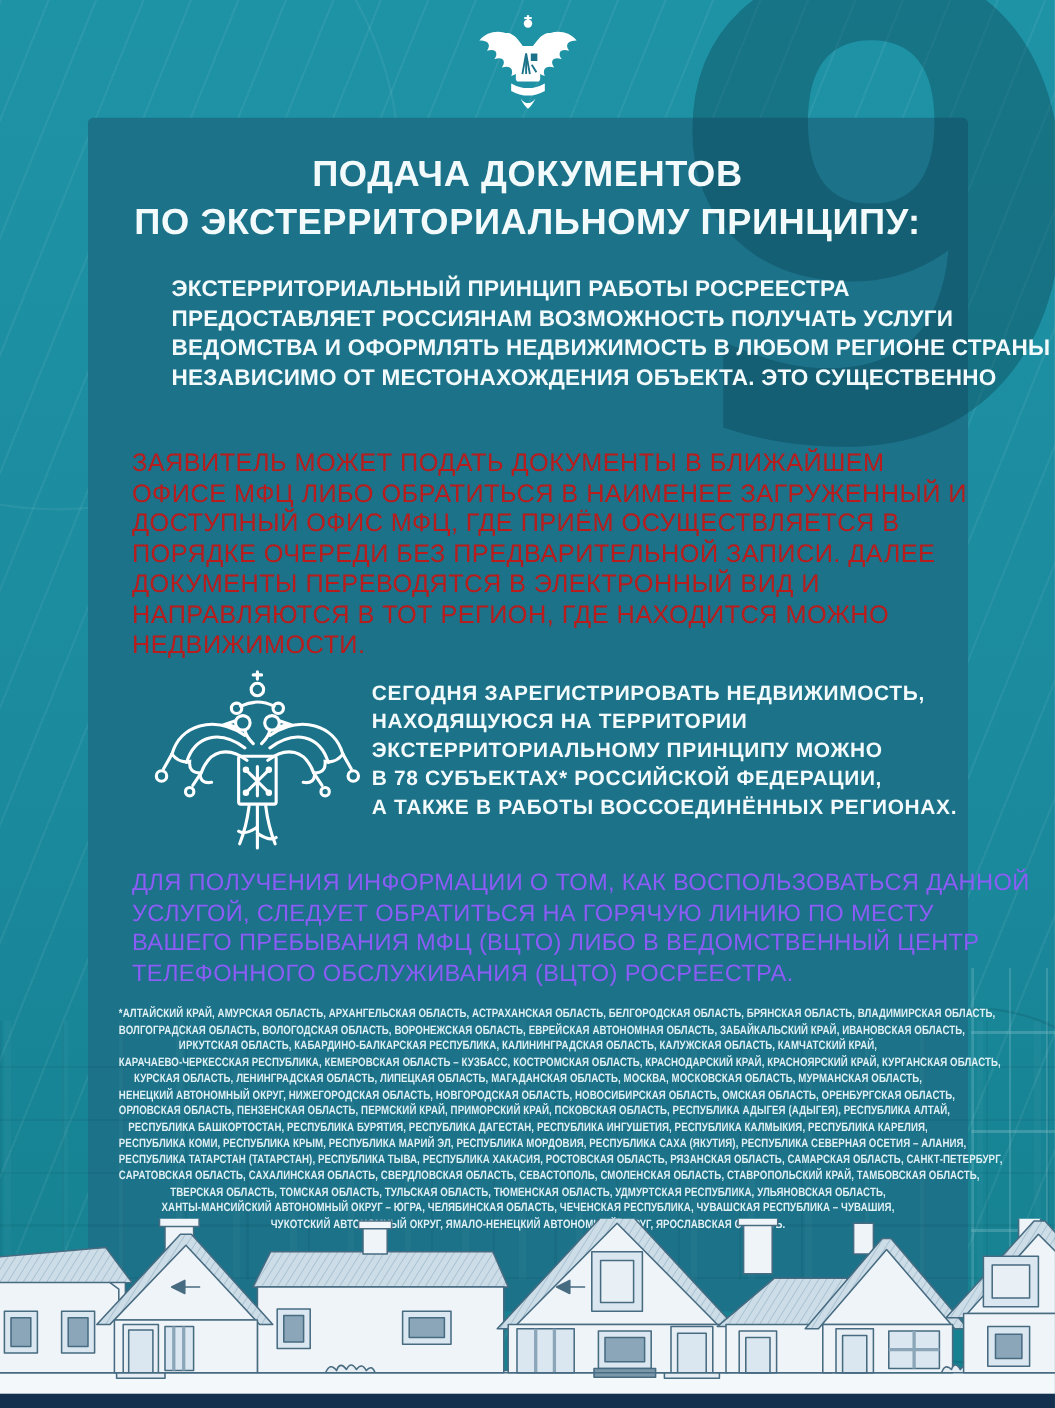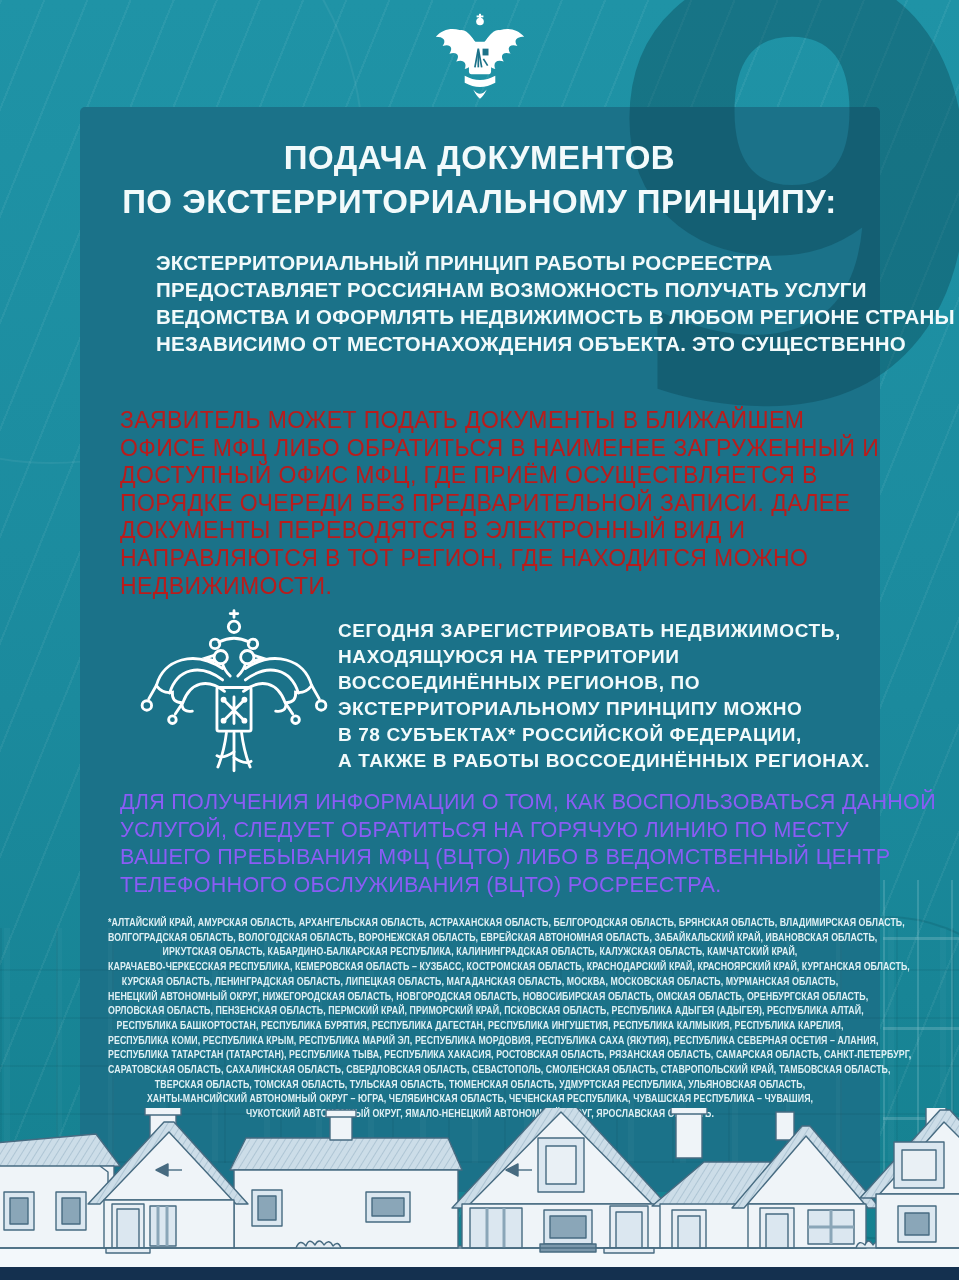--- a/index.html
+++ b/index.html
@@ -192,21 +192,20 @@
 
         <path d="M92,134 C90,150 87,160 83,170"></path>
         <path d="M100,134 V174"></path>
         <path d="M108,134 C110,150 113,160 117,170"></path>
         <path d="M100,154 q-12,8 -18,4 M100,160 q12,8 18,4"></path>
       </g>
     </svg>
     <div class="callout-text lines">
         <div>СЕГОДНЯ ЗАРЕГИСТРИРОВАТЬ НЕДВИЖИМОСТЬ,</div>
         <div>НАХОДЯЩУЮСЯ НА ТЕРРИТОРИИ</div>
-        <div>ВОССОЕДИНЁННЫХ РЕГИОНОВ, ПО</div>
         <div>ЭКСТЕРРИТОРИАЛЬНОМУ ПРИНЦИПУ МОЖНО</div>
         <div>В 78 СУБЪЕКТАХ* РОССИЙСКОЙ ФЕДЕРАЦИИ,</div>
         <div>А ТАКЖЕ В РАБОТЫ ВОССОЕДИНЁННЫХ РЕГИОНАХ.</div>
       </div>
   </div>
 
   <div class="p-hotline lines">
       <div>ДЛЯ ПОЛУЧЕНИЯ ИНФОРМАЦИИ О ТОМ, КАК ВОСПОЛЬЗОВАТЬСЯ ДАННОЙ</div>
       <div>УСЛУГОЙ, СЛЕДУЕТ ОБРАТИТЬСЯ НА ГОРЯЧУЮ ЛИНИЮ ПО МЕСТУ</div>
       <div>ВАШЕГО ПРЕБЫВАНИЯ МФЦ (ВЦТО) ЛИБО В ВЕДОМСТВЕННЫЙ ЦЕНТР</div>

